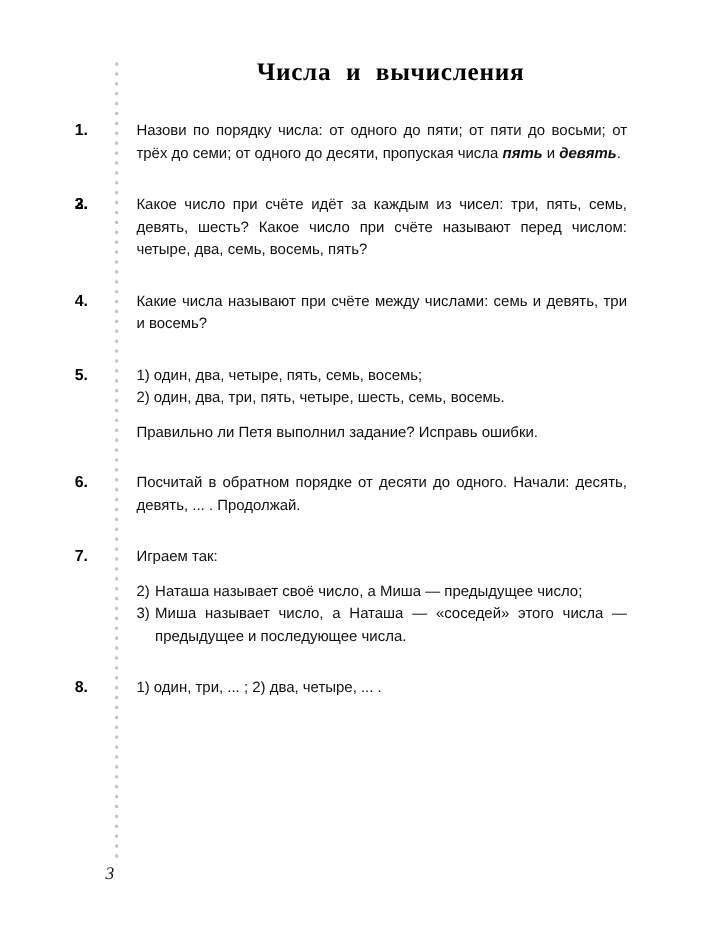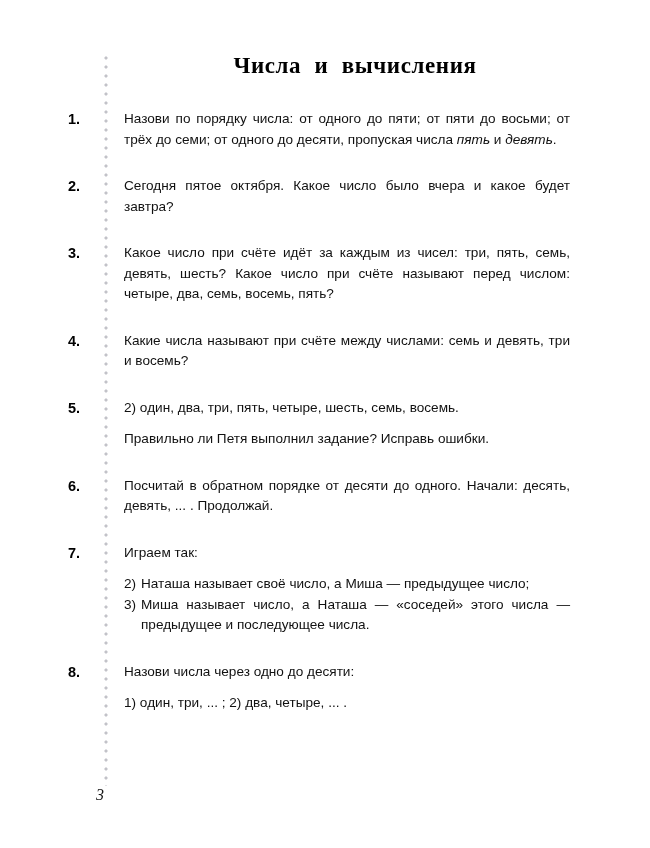--- a/index.html
+++ b/index.html
@@ -93,21 +93,21 @@
   .ex-body {
     font-size: 13.6px;
     line-height: 20.5px;
     text-align: justify;
     text-justify: inter-word;
     color: #111;
   }
   .ex-body .para { margin: 0; }
 
   .em-bi {
-    font-weight: normal;
+    font-weight: bold;
     font-style: italic;
   }
 
   
   .sublist {
     margin: 0;
     padding: 0;
     list-style: none;
   }
   .sublist.spaced { margin-top: 11px; }
@@ -151,43 +151,41 @@
 
       <li class="exercise first">
         <div class="ex-number">1.</div>
         <div class="ex-body">
           <p class="para"><span>Назови по порядку числа: от одного до пяти; от пяти до восьми; от трёх до семи; от одного до десяти, пропуская числа </span><span class="em-bi">пять</span><span> и </span><span class="em-bi">девять</span><span>.</span></p>
         </div>
       </li>
 
       <li class="exercise">
         <div class="ex-number">2.</div>
-        <div class="ex-body">
-          <p class="para">Сегодня пятое октября. Какое число было вчера и какое будет завтра?</p>
-        </div>
       </li>
 
       <li class="exercise">
         <div class="ex-number">3.</div>
         <div class="ex-body">
           <p class="para">Какое число при счёте идёт за каждым из чисел: три, пять, семь, девять, шесть? Какое число при счёте называют перед числом: четыре, два, семь, восемь, пять?</p>
         </div>
       </li>
 
       <li class="exercise">
         <div class="ex-number">4.</div>
         <div class="ex-body">
           <p class="para">Какие числа называют при счёте между числами: семь и девять, три и восемь?</p>
         </div>
       </li>
 
       <li class="exercise">
         <div class="ex-number">5.</div>
         <div class="ex-body">
           <ul class="sublist spaced tight-after">
+            <li>1) один, два, четыре, пять, семь, восемь;</li>
             <li>2) один, два, три, пять, четыре, шесть, семь, восемь.</li>
           </ul>
           <p class="para">Правильно ли Петя выполнил задание? Исправь ошибки.</p>
         </div>
       </li>
 
       <li class="exercise">
         <div class="ex-number">6.</div>
         <div class="ex-body">
           <p class="para">Посчитай в обратном порядке от десяти до одного. Начали: десять, девять, ... . Продолжай.</p>
@@ -201,21 +199,20 @@
           <ul class="sublist hanging spaced">
             <li><span class="marker">2)</span><span>Наташа называет своё число, а Миша — предыдущее число;</span></li>
             <li><span class="marker">3)</span><span>Миша называет число, а Наташа — «соседей» этого числа — предыдущее и последующее числа.</span></li>
           </ul>
         </div>
       </li>
 
       <li class="exercise">
         <div class="ex-number">8.</div>
         <div class="ex-body">
-          <p class="para">Назови числа через одно до десяти:</p>
           <ul class="sublist spaced">
             <li>1) один, три, ... ;  2) два, четыре, ... .</li>
           </ul>
         </div>
       </li>
 
     </ol>
   </div>
 
   <div class="page-number">3</div>

